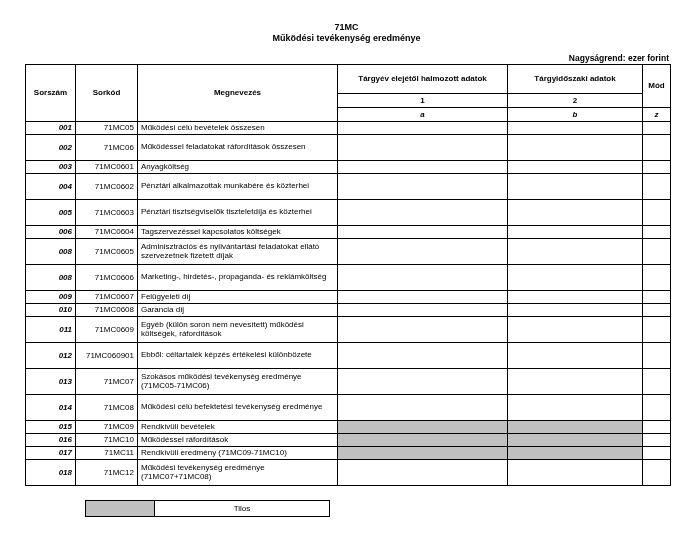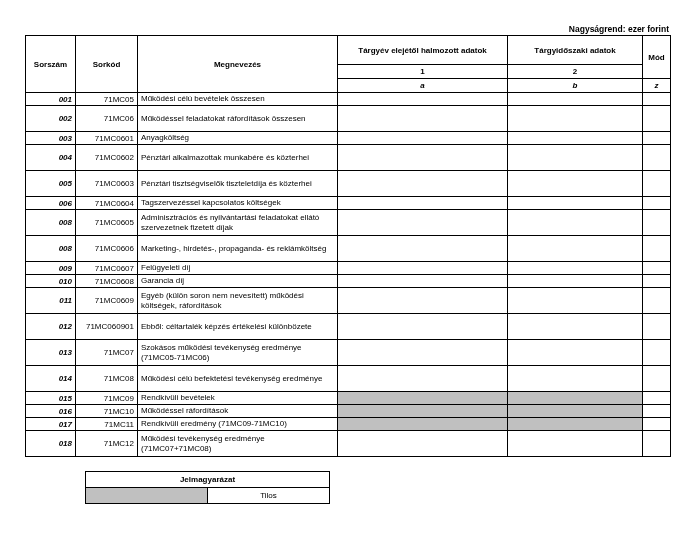--- a/index.html
+++ b/index.html
@@ -31,21 +31,21 @@
   }
   .title-sub {
     font-size: 9px;
     font-weight: bold;
   }
   .unit-line {
     text-align: right;
     font-size: 8.5px;
     font-weight: bold;
     margin-right: 24px;
-    margin-top: 24px;
+    margin-top: 8px;
     margin-bottom: 1px;
   }
   table.main {
     border-collapse: collapse;
     margin-left: 25px;
     width: 645px;
     table-layout: fixed;
   }
   table.main td, table.main th {
     border: 1px solid #000000;
@@ -125,20 +125,24 @@
   .legend-label {
     text-align: center;
     padding-left: 4px;
   }
 </style>
 </head>
 <body>
 
 <div class="page">
 
+  <div class="title-block">
+    <div class="title-main">71MC</div>
+    <div class="title-sub">Működési tevékenység eredménye</div>
+  </div>
 
   <div class="unit-line">Nagyságrend: ezer forint</div>
 
   <table class="main">
     <colgroup>
       <col class="col-sorszam">
       <col class="col-sorkod">
       <col class="col-megnev">
       <col class="col-data1">
       <col class="col-data2">
@@ -307,22 +311,19 @@
           <td class="cell-data"></td>
           <td class="cell-data"></td>
           <td class="cell-mod"></td>
         </tr>
       </tbody>
   </table>
 
   <table class="legend">
     <tbody>
       <tr>
-        <td class="legend-title" colspan="2">Jelmagyarázat</td>
-      </tr>
-      <tr>
         <td class="legend-swatch"></td>
         <td class="legend-label">Tilos</td>
       </tr>
     </tbody>
   </table>
 
 </div>
 
 </body></html>

